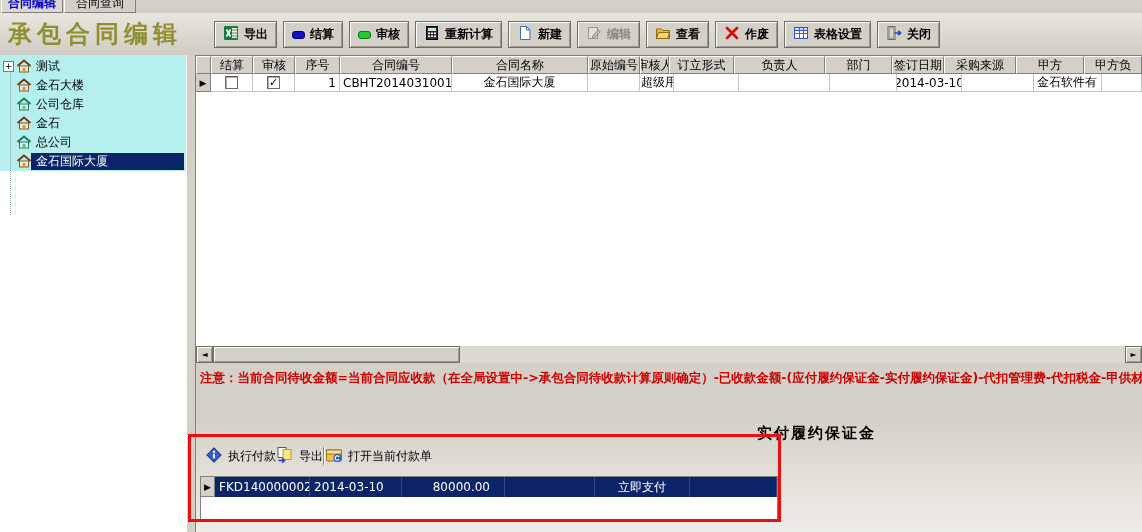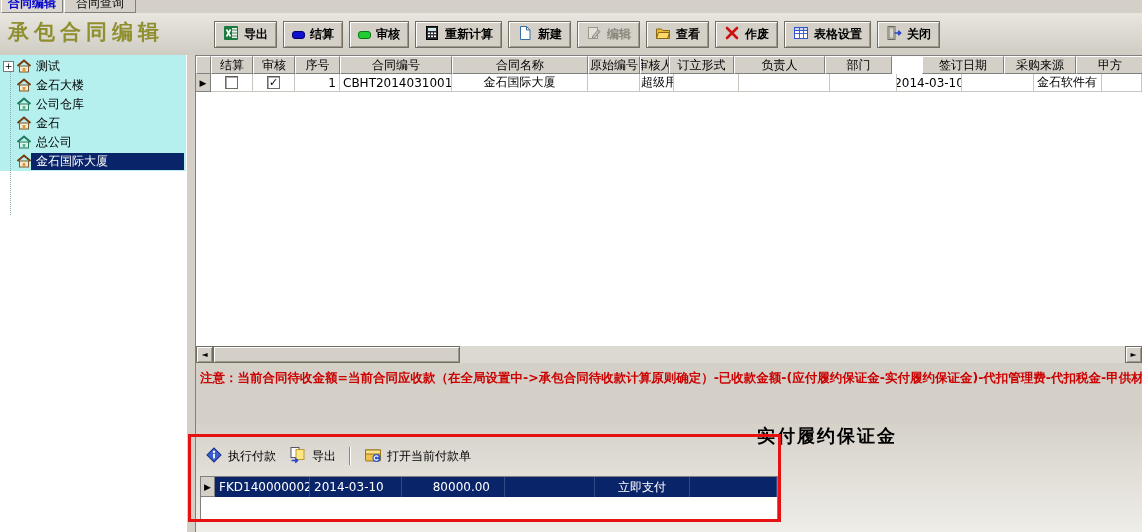--- a/index.html
+++ b/index.html
@@ -8,21 +8,21 @@
 
   
   .tabbar { position:absolute; left:0; top:0; width:1142px; height:13px; background:#d4d0c8; overflow:hidden; }
   .ttab { position:absolute; top:-11px; height:24px; line-height:26px; text-align:center;
           background:#d4d0c8; border:1px solid #808080; border-top-color:#fff; border-left-color:#fff; }
   .ttab.sel { color:#0000cc; font-weight:bold; background:#dcd8d0; }
 
   
   .hband { position:absolute; left:0; top:13px; width:1142px; height:42px;
            background:linear-gradient(#e9e6df,#cfccc4); }
-  .title { position:absolute; left:8px; top:5px; font-size:21px; font-weight:bold; color:#8f8f2f; letter-spacing:5px; white-space:nowrap; }
+  .title { position:absolute; left:8px; top:5px; font-size:24px; font-weight:bold; color:#8f8f2f; letter-spacing:5px; white-space:nowrap; }
   .tbar { position:absolute; left:214px; top:8px; display:flex; gap:6px; }
   .btn { display:inline-flex; align-items:center; gap:5px; height:27px; padding:0 8px; background:#d4d0c8;
          border:1px solid #716f64; box-shadow:inset 1px 1px 0 #fff, inset -1px -1px 0 #9b988d;
          font-size:12px; font-weight:bold; white-space:nowrap; cursor:default; }
   .btn.disabled { color:#8a887e; }
   .pill { width:13px; height:8px; border-radius:3px; }
 
   
   .sidebar { position:absolute; left:0; top:55px; width:186px; height:477px; background:#fff; }
   .cyan { position:absolute; left:0; top:0; width:186px; height:116px; background:#b5f0ee; }
@@ -64,22 +64,22 @@
 
   
   .dtabs { position:absolute; left:199px; top:395px; height:28px; display:flex; align-items:flex-end; gap:3px; }
   .dtab { height:25px; line-height:23px; padding:0 10px; background:#d4d0c8; border:1px solid #808080; border-bottom:none;
           border-radius:4px 4px 0 0; box-shadow:inset 1px 1px 0 #f2f0ec; white-space:nowrap; }
   .dtab.sel { height:28px; line-height:24px; border-top:3px solid #1b3c77; color:#0000cc; background:#d8d4cc; }
 
   
   .dband { position:absolute; left:196px; top:423px; width:946px; height:109px;
            background:linear-gradient(#d6d2ca,#efede8); }
-  .sectitle { position:absolute; left:757px; top:424px; font-size:18px; font-weight:bold; letter-spacing:2px; white-space:nowrap;text-align:right; }
-  .dtool { position:absolute; left:196px; top:441px; width:586px; height:30px; display:flex; align-items:center; gap:13px; padding-left:9px; }
+  .sectitle { position:absolute; left:757px; top:424px; font-size:15px; font-weight:bold; letter-spacing:2px; white-space:nowrap;text-align:right; }
+  .dtool { position:absolute; left:196px; top:441px; width:586px; height:30px; display:flex; align-items:center; gap:0; padding-left:9px; }
   .dtbtn { display:inline-flex; align-items:center; gap:5px; white-space:nowrap; }
   .vsep { height:18px; border-left:1px solid #8a887d; border-right:1px solid #fff; }
 
   
   .ptable { position:absolute; left:200px; top:476px; width:578px; height:46px; background:#fff; border:1px solid #808080; border-bottom-color:#fff; }
   .ph { flex:none; height:16px; background:#d4d0c8; border-top:1px solid #fff; border-left:1px solid #fff;
         border-right:1px solid #808080; border-bottom:1px solid #808080;
         display:flex; align-items:center; justify-content:center; overflow:hidden; white-space:nowrap; }
   .pc { flex:none; height:20px; background:#0a246a; color:#fff; border-right:1px solid #2e4b85;
         display:flex; align-items:center; padding:0 4px; overflow:hidden; white-space:nowrap; }
@@ -242,21 +242,21 @@
       <div class="gh" style="width:42px;">结算</div>
       <div class="gh" style="width:42px;">审核</div>
       <div class="gh" style="width:45px;">序号</div>
       <div class="gh" style="width:112px;">合同编号</div>
       <div class="gh" style="width:136px;">合同名称</div>
       <div class="gh" style="width:52px;">原始编号</div>
       <div class="gh" style="width:29px;">审核人</div>
       <div class="gh" style="width:65px;">订立形式</div>
       <div class="gh" style="width:91px;">负责人</div>
       <div class="gh" style="width:67px;">部门</div>
-      <div class="gh" style="width:82px;margin-left:30px;">签订日期</div>
+      <div class="gh" style="width:52px;">签订日期</div>
       <div class="gh" style="width:72px;">采购来源</div>
       <div class="gh" style="width:68px;">甲方</div>
       <div class="gh" style="flex:1;">甲方负</div>
     </div>
     <div class="grow">
       <div class="gc gsel" style="width:15px;">
           <span>▶</span>
         </div>
       <div class="gc" style="width:42px;justify-content:center;">
           <span class="cbx"></span>

